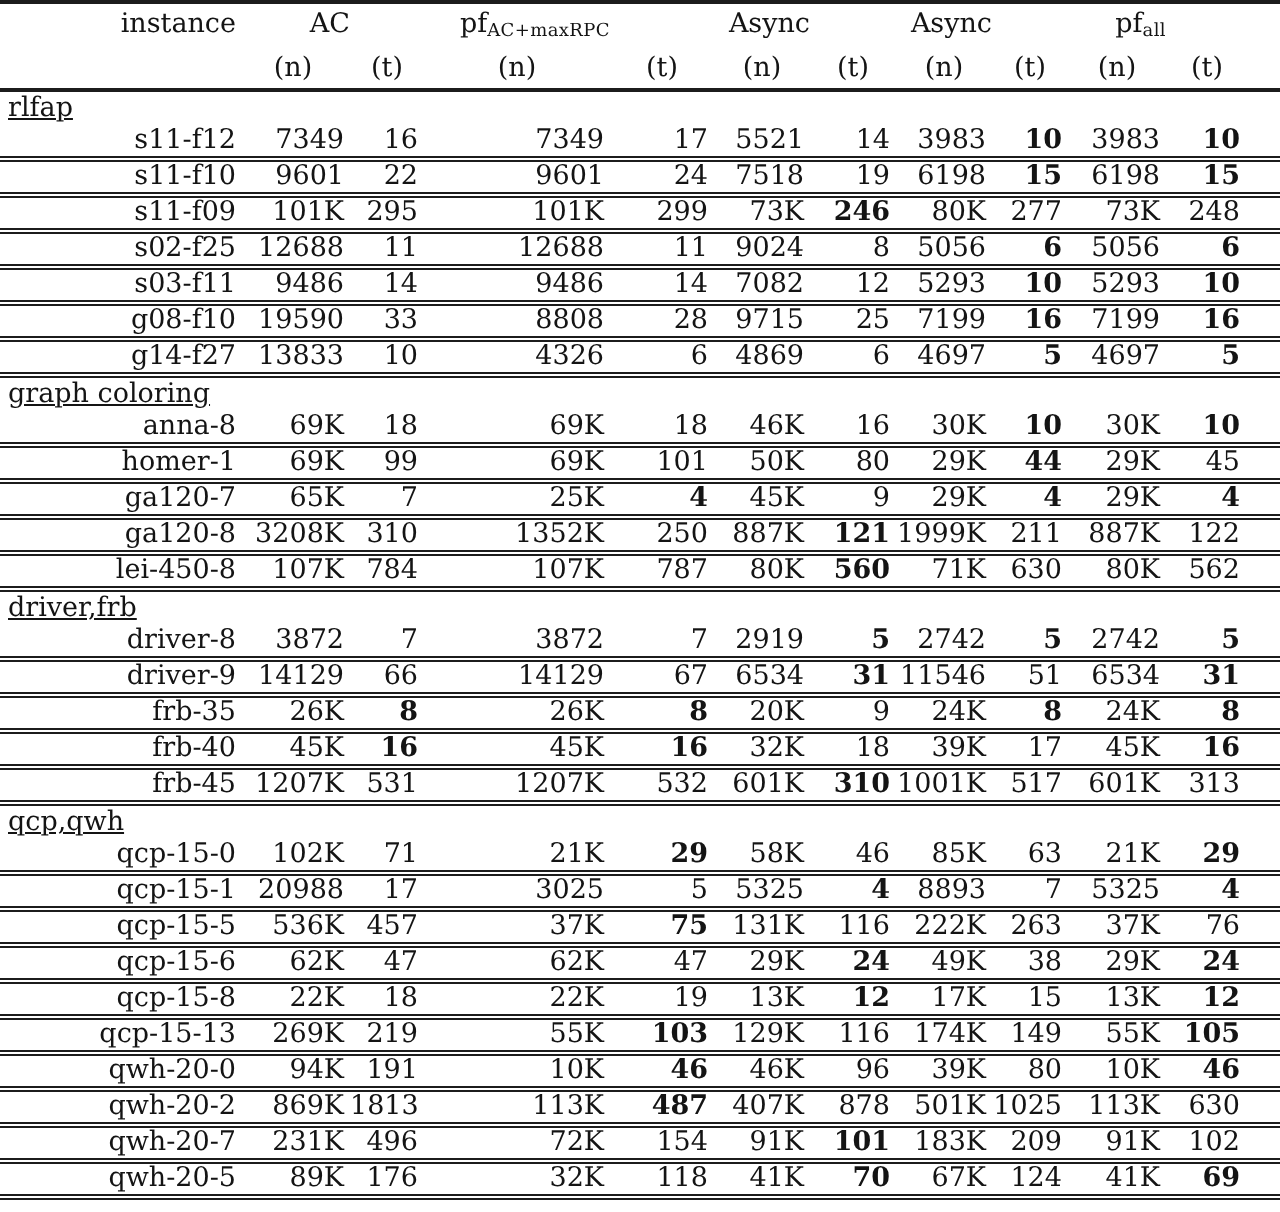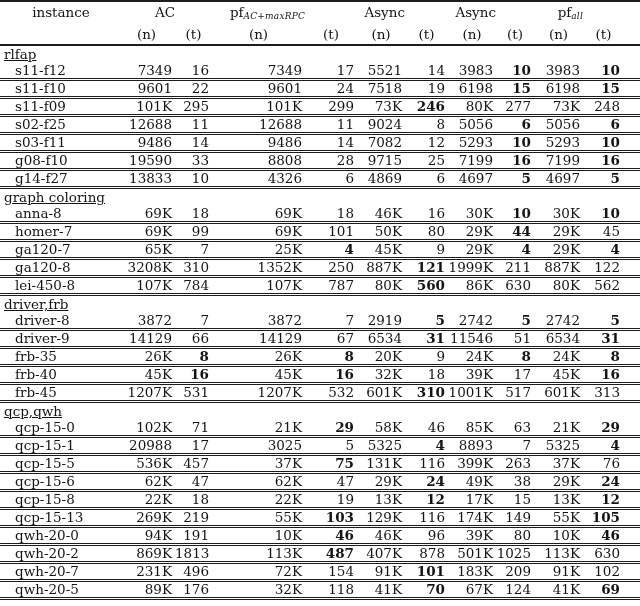--- a/index.html
+++ b/index.html
@@ -39,46 +39,45 @@
 
   thead th {
     font-weight: normal;
     padding: 0;
     vertical-align: top;
     white-space: nowrap;
   }
   thead tr.group-row th { height: 20px; line-height: 20px; }
   thead tr.nt-row th    { height: 18px; line-height: 16px; }
   th.inst-h {
-    text-align: center;
+    text-align: right;
     padding-left: 4px;
     vertical-align: top;
   }
   th.group { text-align: right; }
   th.nt    { text-align: center; }
   th.nt.last { padding-right: 16px; }
   th.hdr-bottom { border-bottom: 2px solid #1c1c1c; }
 
   .sub {
-    font-style: italic;
     font-size: 9px;
     vertical-align: -2px;
     letter-spacing: 0.2px;
   }
 
   tbody td {
     padding: 0;
     height: 15px;
     line-height: 15px;
     white-space: nowrap;
     overflow: hidden;
   }
   tbody tr.data-row td { border-bottom: 3px double #1c1c1c; }
   td.inst {
-    text-align: left;
+    text-align: right;
     padding-left: 15px;
   }
   td.num {
     text-align: right;
     padding-right: 3px;
   }
   td.num.last { padding-right: 20px; }
   td.bold { font-weight: bold; }
   tbody tr.section-row td {
     text-align: left;
@@ -238,21 +237,21 @@
           <td class="num">69K</td>
           <td class="num">18</td>
           <td class="num">46K</td>
           <td class="num">16</td>
           <td class="num">30K</td>
           <td class="num bold">10</td>
           <td class="num">30K</td>
           <td class="num last bold">10</td>
         </tr>
         <tr class="data-row">
-          <td class="inst">homer-7</td>
+          <td class="inst">homer-1</td>
           <td class="num">69K</td>
           <td class="num">99</td>
           <td class="num">69K</td>
           <td class="num">101</td>
           <td class="num">50K</td>
           <td class="num">80</td>
           <td class="num">29K</td>
           <td class="num bold">44</td>
           <td class="num">29K</td>
           <td class="num last">45</td>
@@ -284,21 +283,21 @@
           <td class="num last">122</td>
         </tr>
         <tr class="data-row">
           <td class="inst">lei-450-8</td>
           <td class="num">107K</td>
           <td class="num">784</td>
           <td class="num">107K</td>
           <td class="num">787</td>
           <td class="num">80K</td>
           <td class="num bold">560</td>
-          <td class="num">86K</td>
+          <td class="num">71K</td>
           <td class="num">630</td>
           <td class="num">80K</td>
           <td class="num last">562</td>
         </tr>
         <tr class="section-row">
           <td colspan="11">driver,frb</td>
         </tr>
         <tr class="data-row">
           <td class="inst">driver-8</td>
           <td class="num">3872</td>
@@ -394,21 +393,21 @@
           <td class="num last bold">4</td>
         </tr>
         <tr class="data-row">
           <td class="inst">qcp-15-5</td>
           <td class="num">536K</td>
           <td class="num">457</td>
           <td class="num">37K</td>
           <td class="num bold">75</td>
           <td class="num">131K</td>
           <td class="num">116</td>
-          <td class="num">399K</td>
+          <td class="num">222K</td>
           <td class="num">263</td>
           <td class="num">37K</td>
           <td class="num last">76</td>
         </tr>
         <tr class="data-row">
           <td class="inst">qcp-15-6</td>
           <td class="num">62K</td>
           <td class="num">47</td>
           <td class="num">62K</td>
           <td class="num">47</td>

